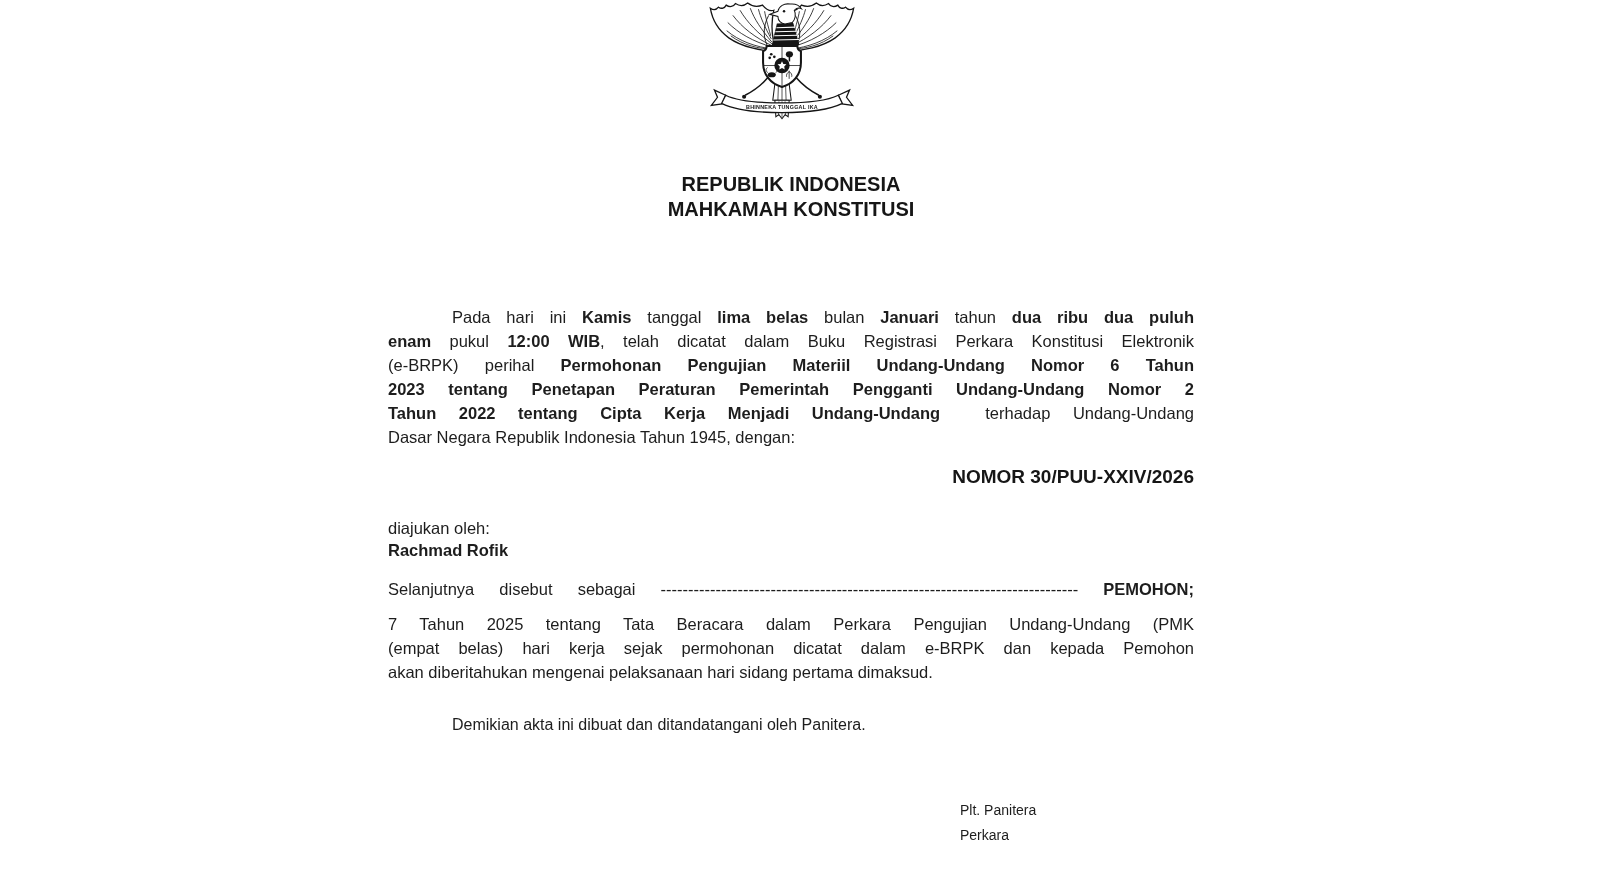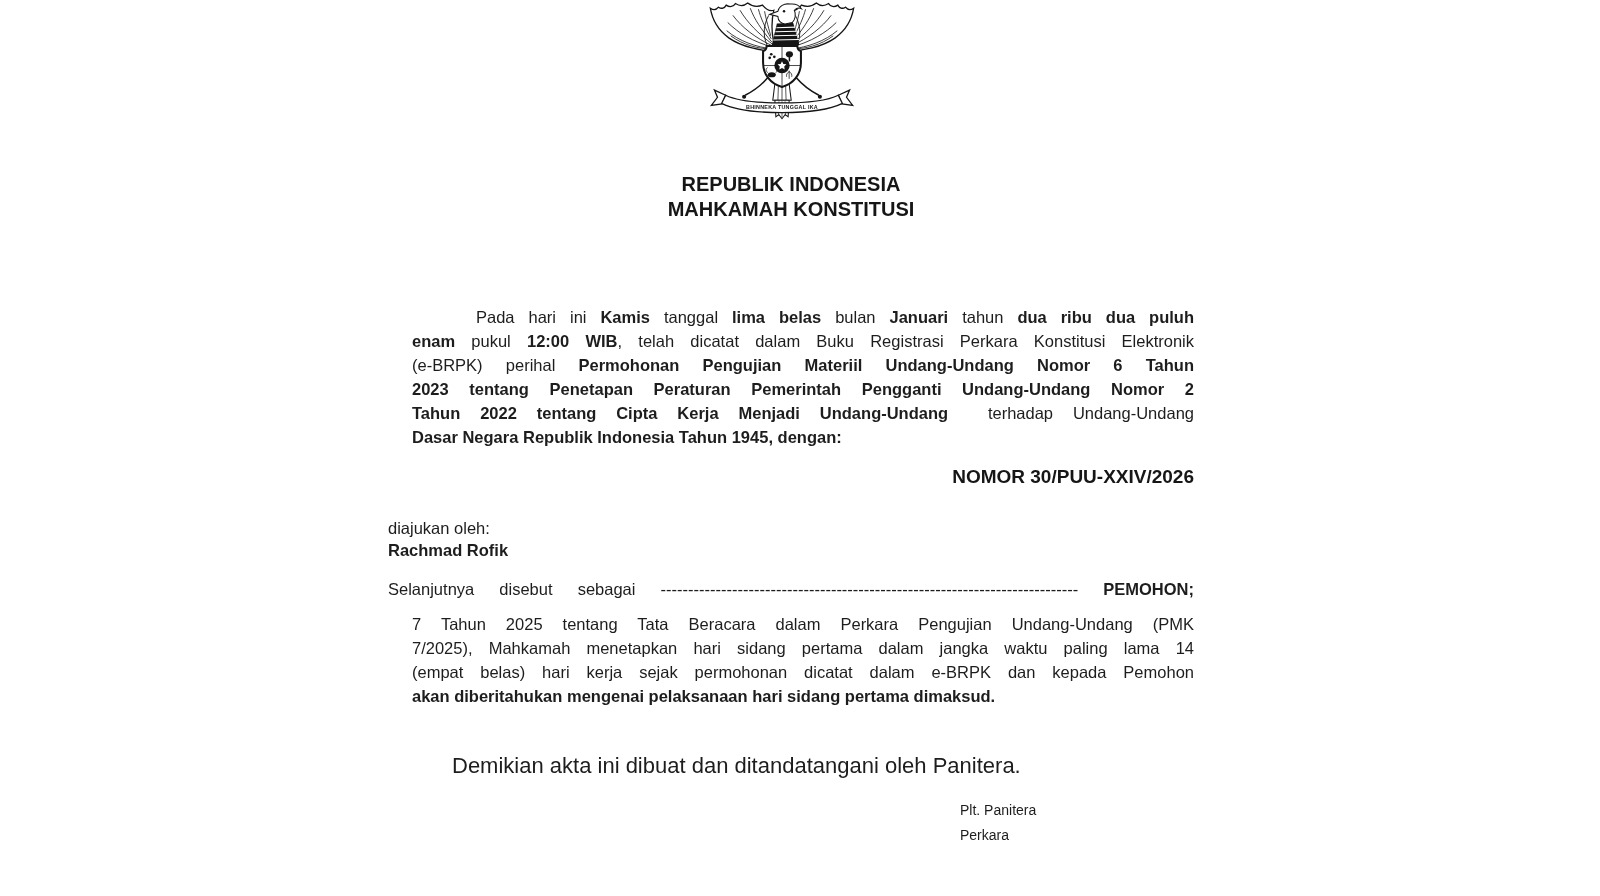--- a/index.html
+++ b/index.html
@@ -10,36 +10,36 @@
   .emblem { position:absolute; left:320px; top:0; }
 
   .org-block   { position:absolute; top:172px; left:0; width:100%; text-align:center;
                  font-weight:bold; font-size:20px; line-height:25px; color:#161616; }
   .title-block { position:absolute; top:240px; left:0; width:100%; text-align:center;
                  font-weight:bold; font-size:20px; line-height:25px; color:#161616; }
 
   .para { position:absolute; left:0; width:100%; font-size:16.5px; line-height:24px; }
   .p1 { top:305px; }
   .p2 { top:612px; }
-  .jline { text-align:justify; text-align-last:justify;margin-left:24px; }
-  .jline.last { text-align-last:left;font-weight:bold; }
+  .jline { text-align:justify; text-align-last:justify; }
+  .jline.last { text-align-last:left; }
   .jline.first { padding-left:64px; }
 
   .case-number { position:absolute; top:465px; left:0; width:100%; text-align:right;
                  font-weight:bold; font-size:19px; line-height:24px; color:#161616; }
 
   .intro-block { position:absolute; top:517px; left:0; width:100%;
                  font-size:16.5px; line-height:22px; }
   .petitioner  { font-weight:bold; }
 
   .designation { position:absolute; top:577px; left:0; width:100%;
                  font-size:16.5px; line-height:24px; text-align:justify; text-align-last:justify; }
 
-  .closing { position:absolute; top:754px; left:0; width:100%;
-             font-size:22px; line-height:24px; padding-left:64px; }
+  .closing { position:absolute; top:713px; left:0; width:100%;
+             font-size:16px; line-height:24px; padding-left:64px; }
 
   .signature { position:absolute; top:798px; left:572px;
                font-weight:normal; font-size:14px; line-height:25px; }
 
   .seg.bold { font-weight:bold; }
 </style>
 </head>
 <body>
 
 <div class="doc">
@@ -132,21 +132,20 @@
 
   <div class="intro-block">
     <div>diajukan oleh:</div>
     <div class="petitioner">Rachmad Rofik</div>
   </div>
 
   <div class="designation"><span class="seg">Selanjutnya disebut sebagai </span><span class="seg">----------------------------------------------------------------------------</span><span class="seg"> </span><span class="seg bold">PEMOHON;</span></div>
 
   <div class="para p2">
     <div class="jline"><span class="seg">7 Tahun 2025 tentang Tata Beracara dalam Perkara Pengujian Undang-Undang (PMK</span></div>
-    <div class="jline"><span class="seg">7/2025), Mahkamah menetapkan hari sidang pertama dalam jangka waktu paling lama 14</span></div>
     <div class="jline"><span class="seg">(empat belas) hari kerja sejak permohonan dicatat dalam e-BRPK dan kepada Pemohon</span></div>
     <div class="jline last"><span class="seg">akan diberitahukan mengenai pelaksanaan hari sidang pertama dimaksud.</span></div>
   </div>
 
   <div class="closing">Demikian akta ini dibuat dan ditandatangani oleh Panitera.</div>
 
   <div class="signature">
     <div>Plt. Panitera</div>
     <div>Perkara</div>
   </div>

